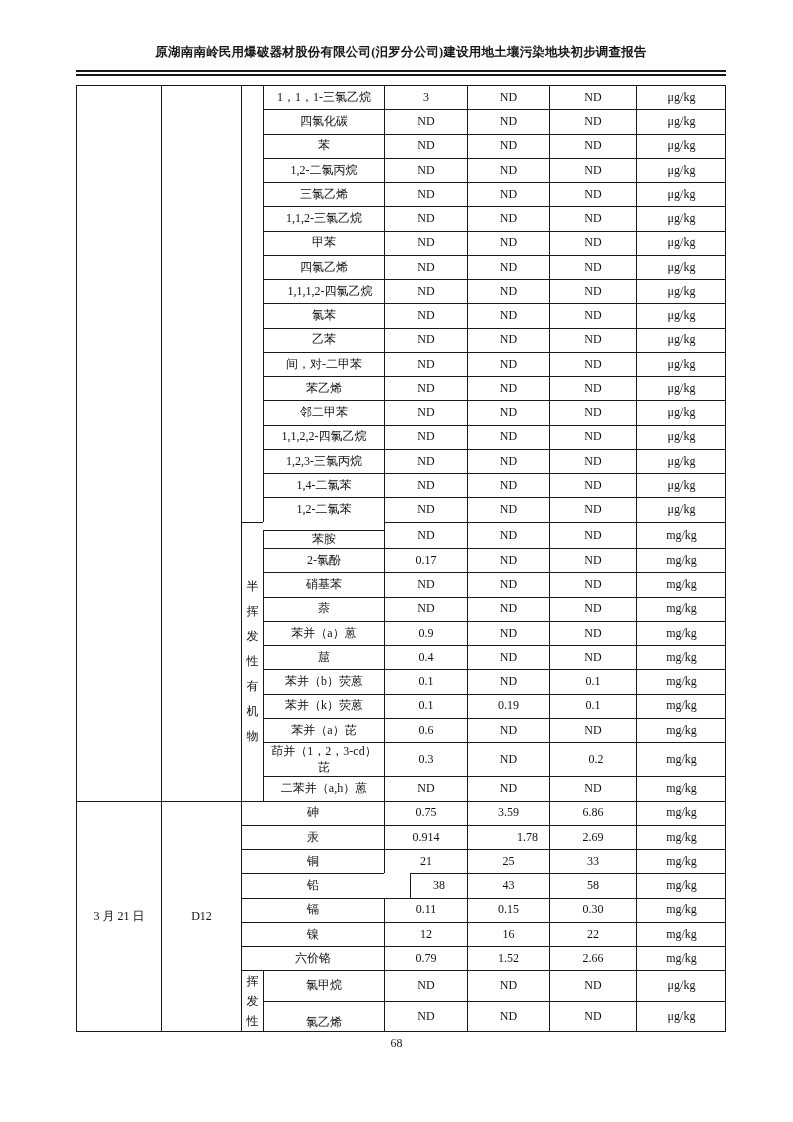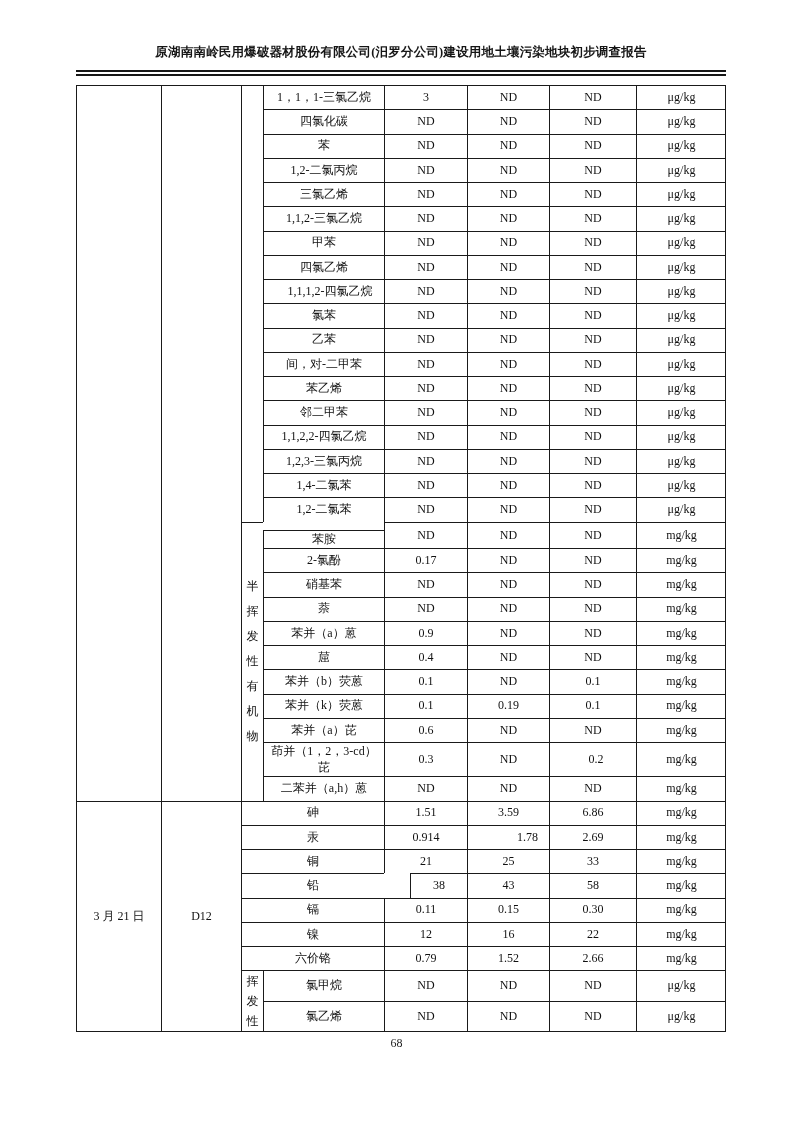--- a/index.html
+++ b/index.html
@@ -520,21 +520,21 @@
         <div class="cell" style="grid-area: 30 / 1 / 39;">
           <span class="txt">3 月 21 日</span>
         </div>
         <div class="cell" style="grid-area: 30 / 2 / 39;">
           <span class="txt">D12</span>
         </div>
         <div class="cell" style="grid-area: 30 / 3 / auto / 5;">
           <span class="txt">砷</span>
         </div>
         <div class="cell" style="grid-area: 30 / 5;">
-          <span class="txt">1.51</span>
+          <span class="txt">0.75</span>
         </div>
         <div class="cell" style="grid-area: 30 / 6;">
           <span class="txt">3.59</span>
         </div>
         <div class="cell" style="grid-area: 30 / 7;">
           <span class="txt">6.86</span>
         </div>
         <div class="cell" style="grid-area: 30 / 8;">
           <span class="txt">mg/kg</span>
         </div>
@@ -639,21 +639,21 @@
         </div>
         <div class="cell" style="grid-area: 37 / 6;">
           <span class="txt">ND</span>
         </div>
         <div class="cell" style="grid-area: 37 / 7;">
           <span class="txt">ND</span>
         </div>
         <div class="cell" style="grid-area: 37 / 8;">
           <span class="txt">μg/kg</span>
         </div>
-        <div class="cell" style="grid-area: 38 / 4;">
+        <div class="cell" style="grid-area: 38 / 4; align-items: flex-end;">
           <span class="txt">氯乙烯</span>
         </div>
         <div class="cell" style="grid-area: 38 / 5;">
           <span class="txt">ND</span>
         </div>
         <div class="cell" style="grid-area: 38 / 6;">
           <span class="txt">ND</span>
         </div>
         <div class="cell" style="grid-area: 38 / 7;">
           <span class="txt">ND</span>

